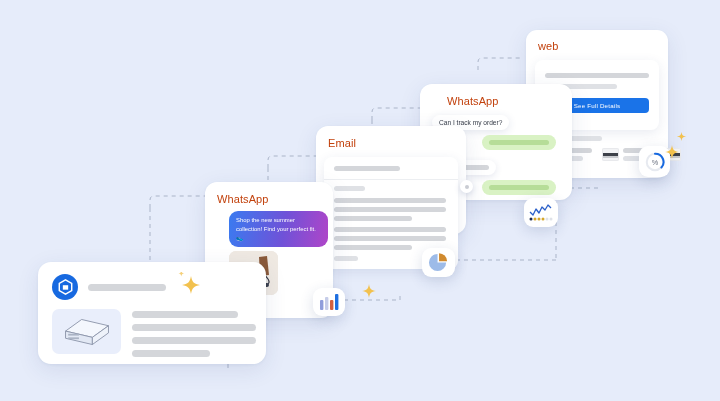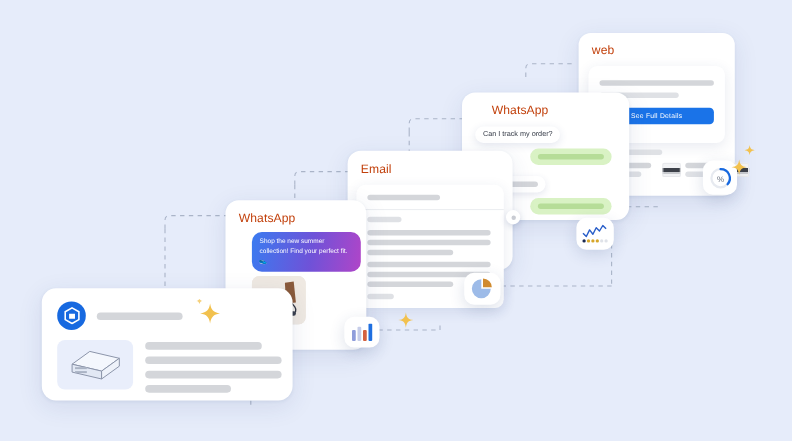--- a/index.html
+++ b/index.html
@@ -65,21 +65,21 @@
     position: absolute; background: #d9f2c4; border-radius: 8px;
   }
   .bubble-green .line { background: #b6dd98; margin: 5px 7px; height: 5px; }
   .bubble-grey {
     position: absolute; background: #fff; border-radius: 8px;
     box-shadow: 0 2px 7px rgba(40,60,120,0.12);
   }
   .bubble-grey .line { margin: 5px 7px; height: 5px; }
 
   
-  #card-email { left: 316px; top: 137px; width: 150px; height: 108px; }
+  #card-email { left: 316px; top: 126px; width: 150px; height: 108px; }
   #card-email .card-title { position: absolute; left: 12px; top: 11px; }
   #email-panel { position: absolute; left: 8px; top: 31px; width: 134px; height: 112px; }
   #email-panel .line { position: absolute; left: 10px; }
   #email-divider { position: absolute; left: 0; top: 22px; width: 100%; height: 1px; background: #eceef1; }
   .knob {
     position: absolute; width: 13px; height: 13px; border-radius: 50%;
     background: #fff; box-shadow: 0 2px 6px rgba(40,60,120,0.18);
     display: flex; align-items: center; justify-content: center;
   }
   .knob i { width: 4px; height: 4px; border-radius: 50%; background: #c9ccd3; display: block; }

